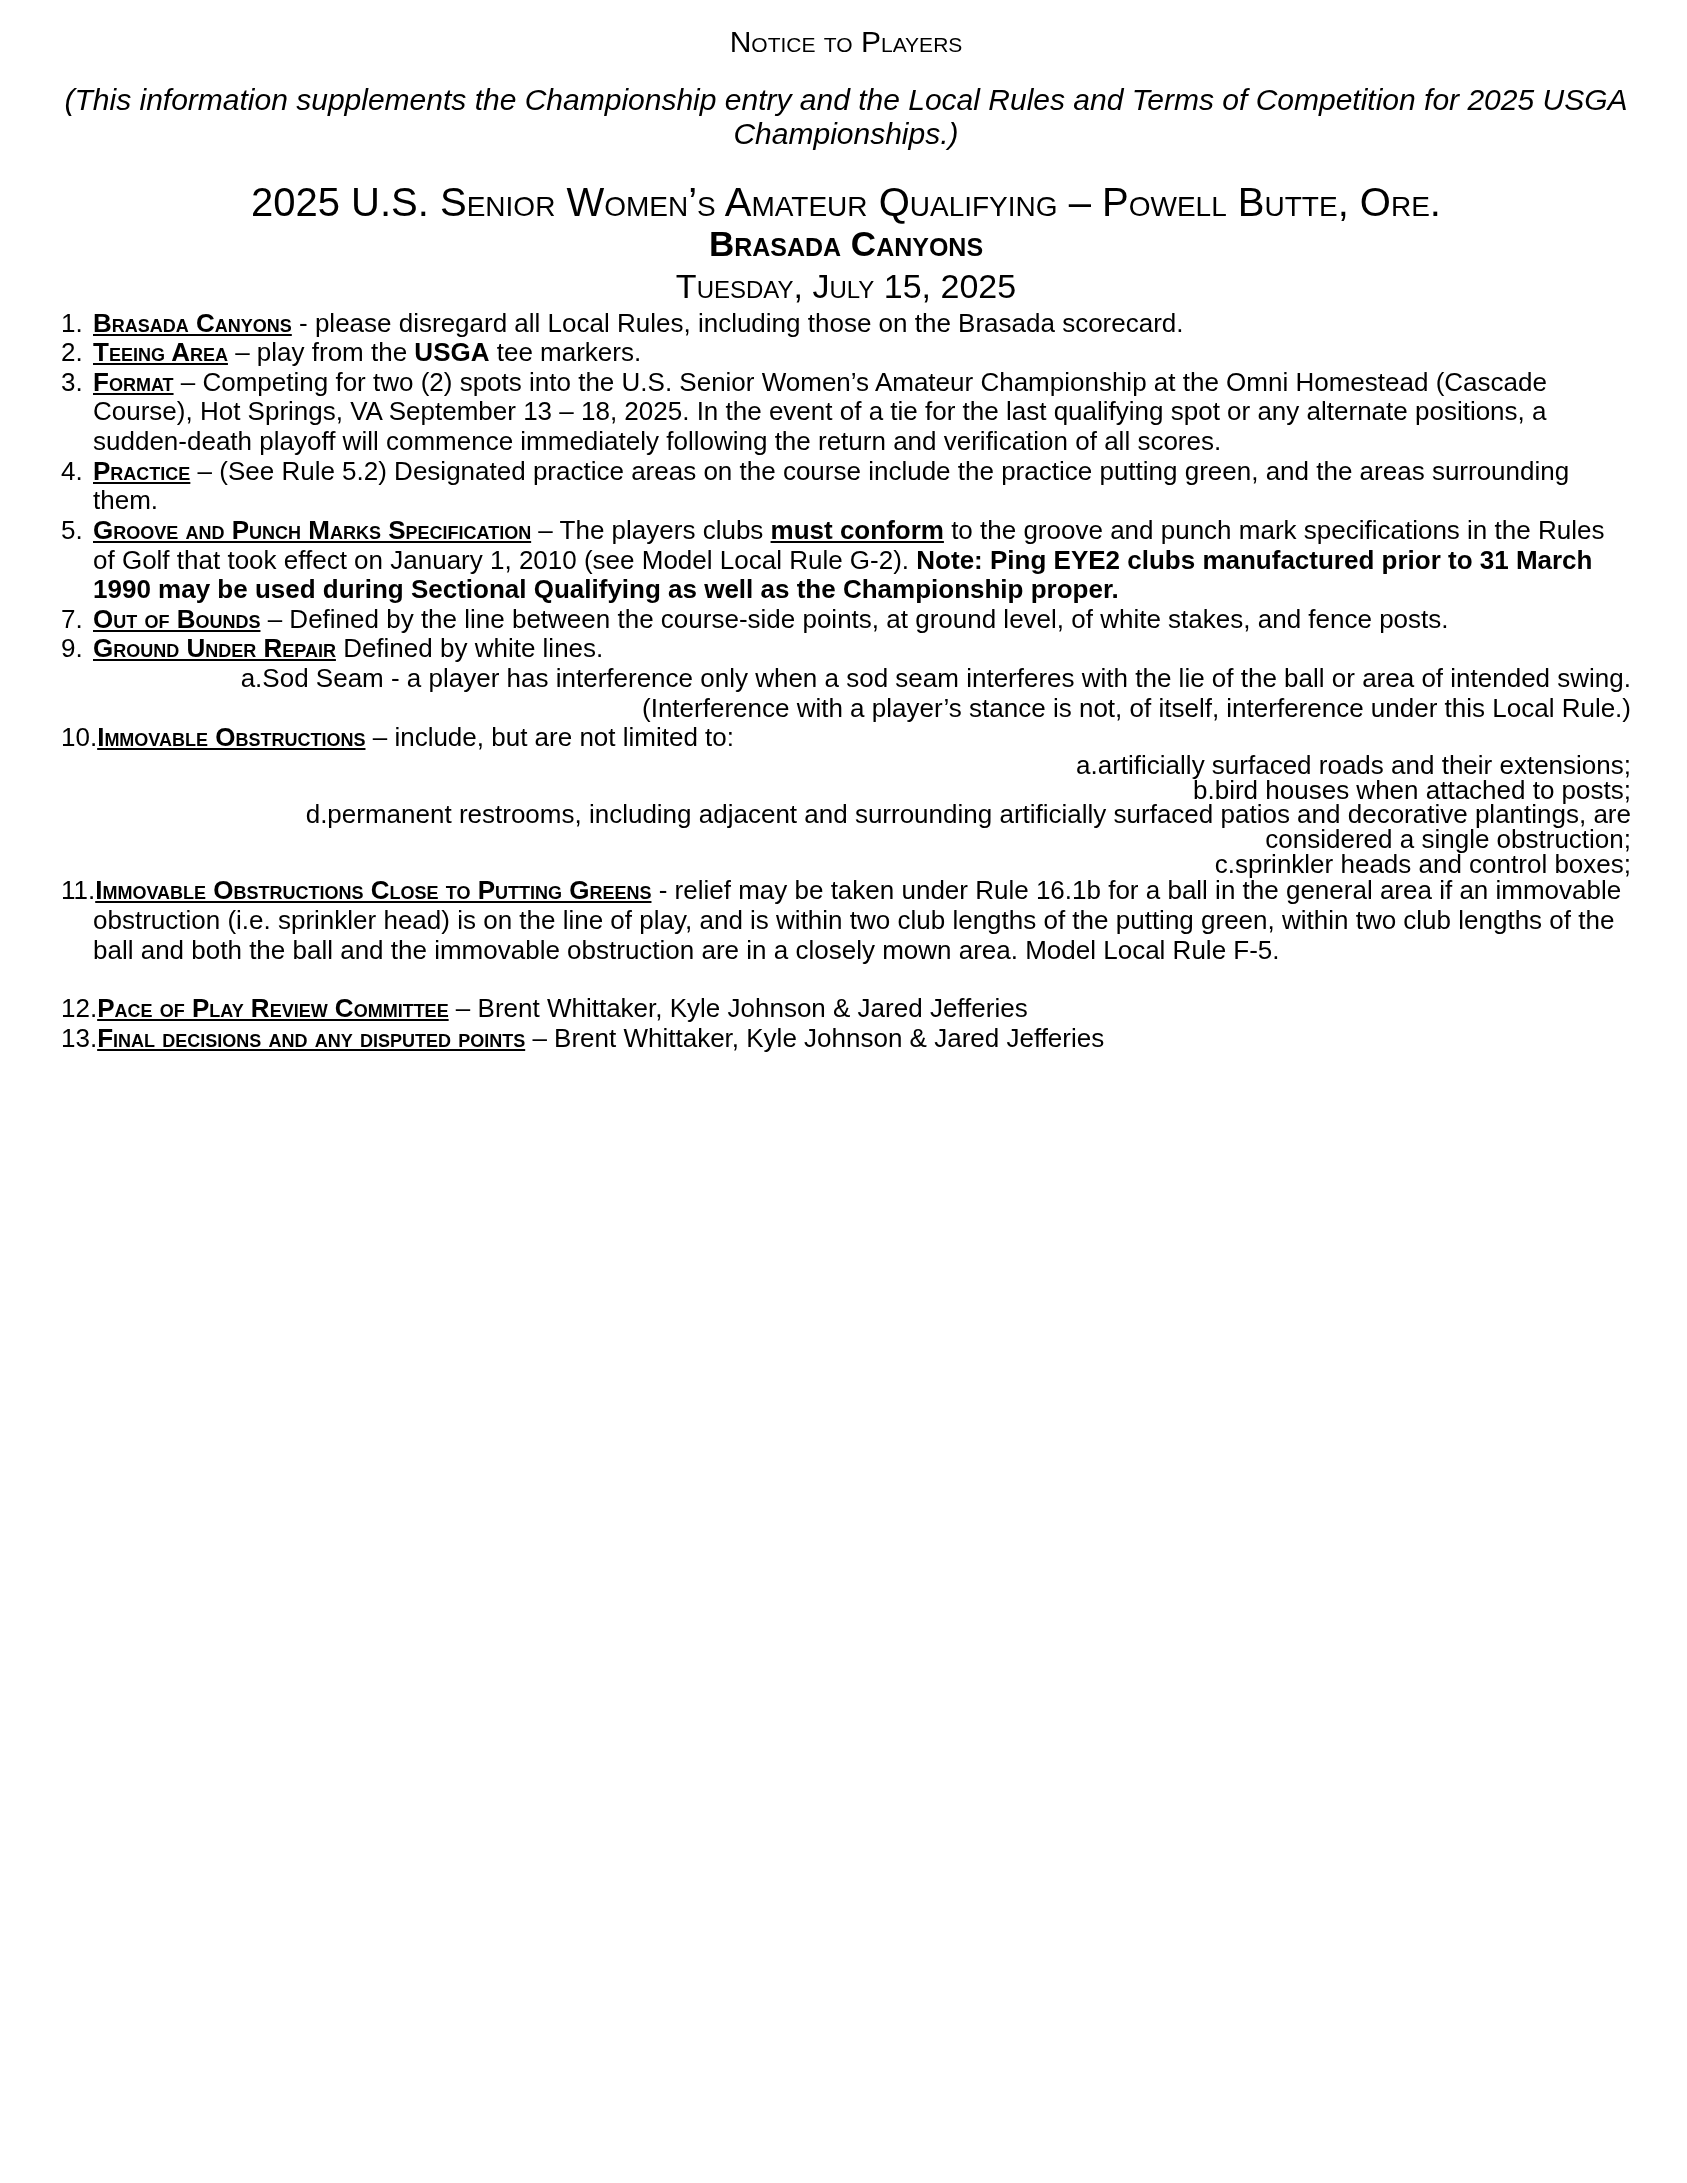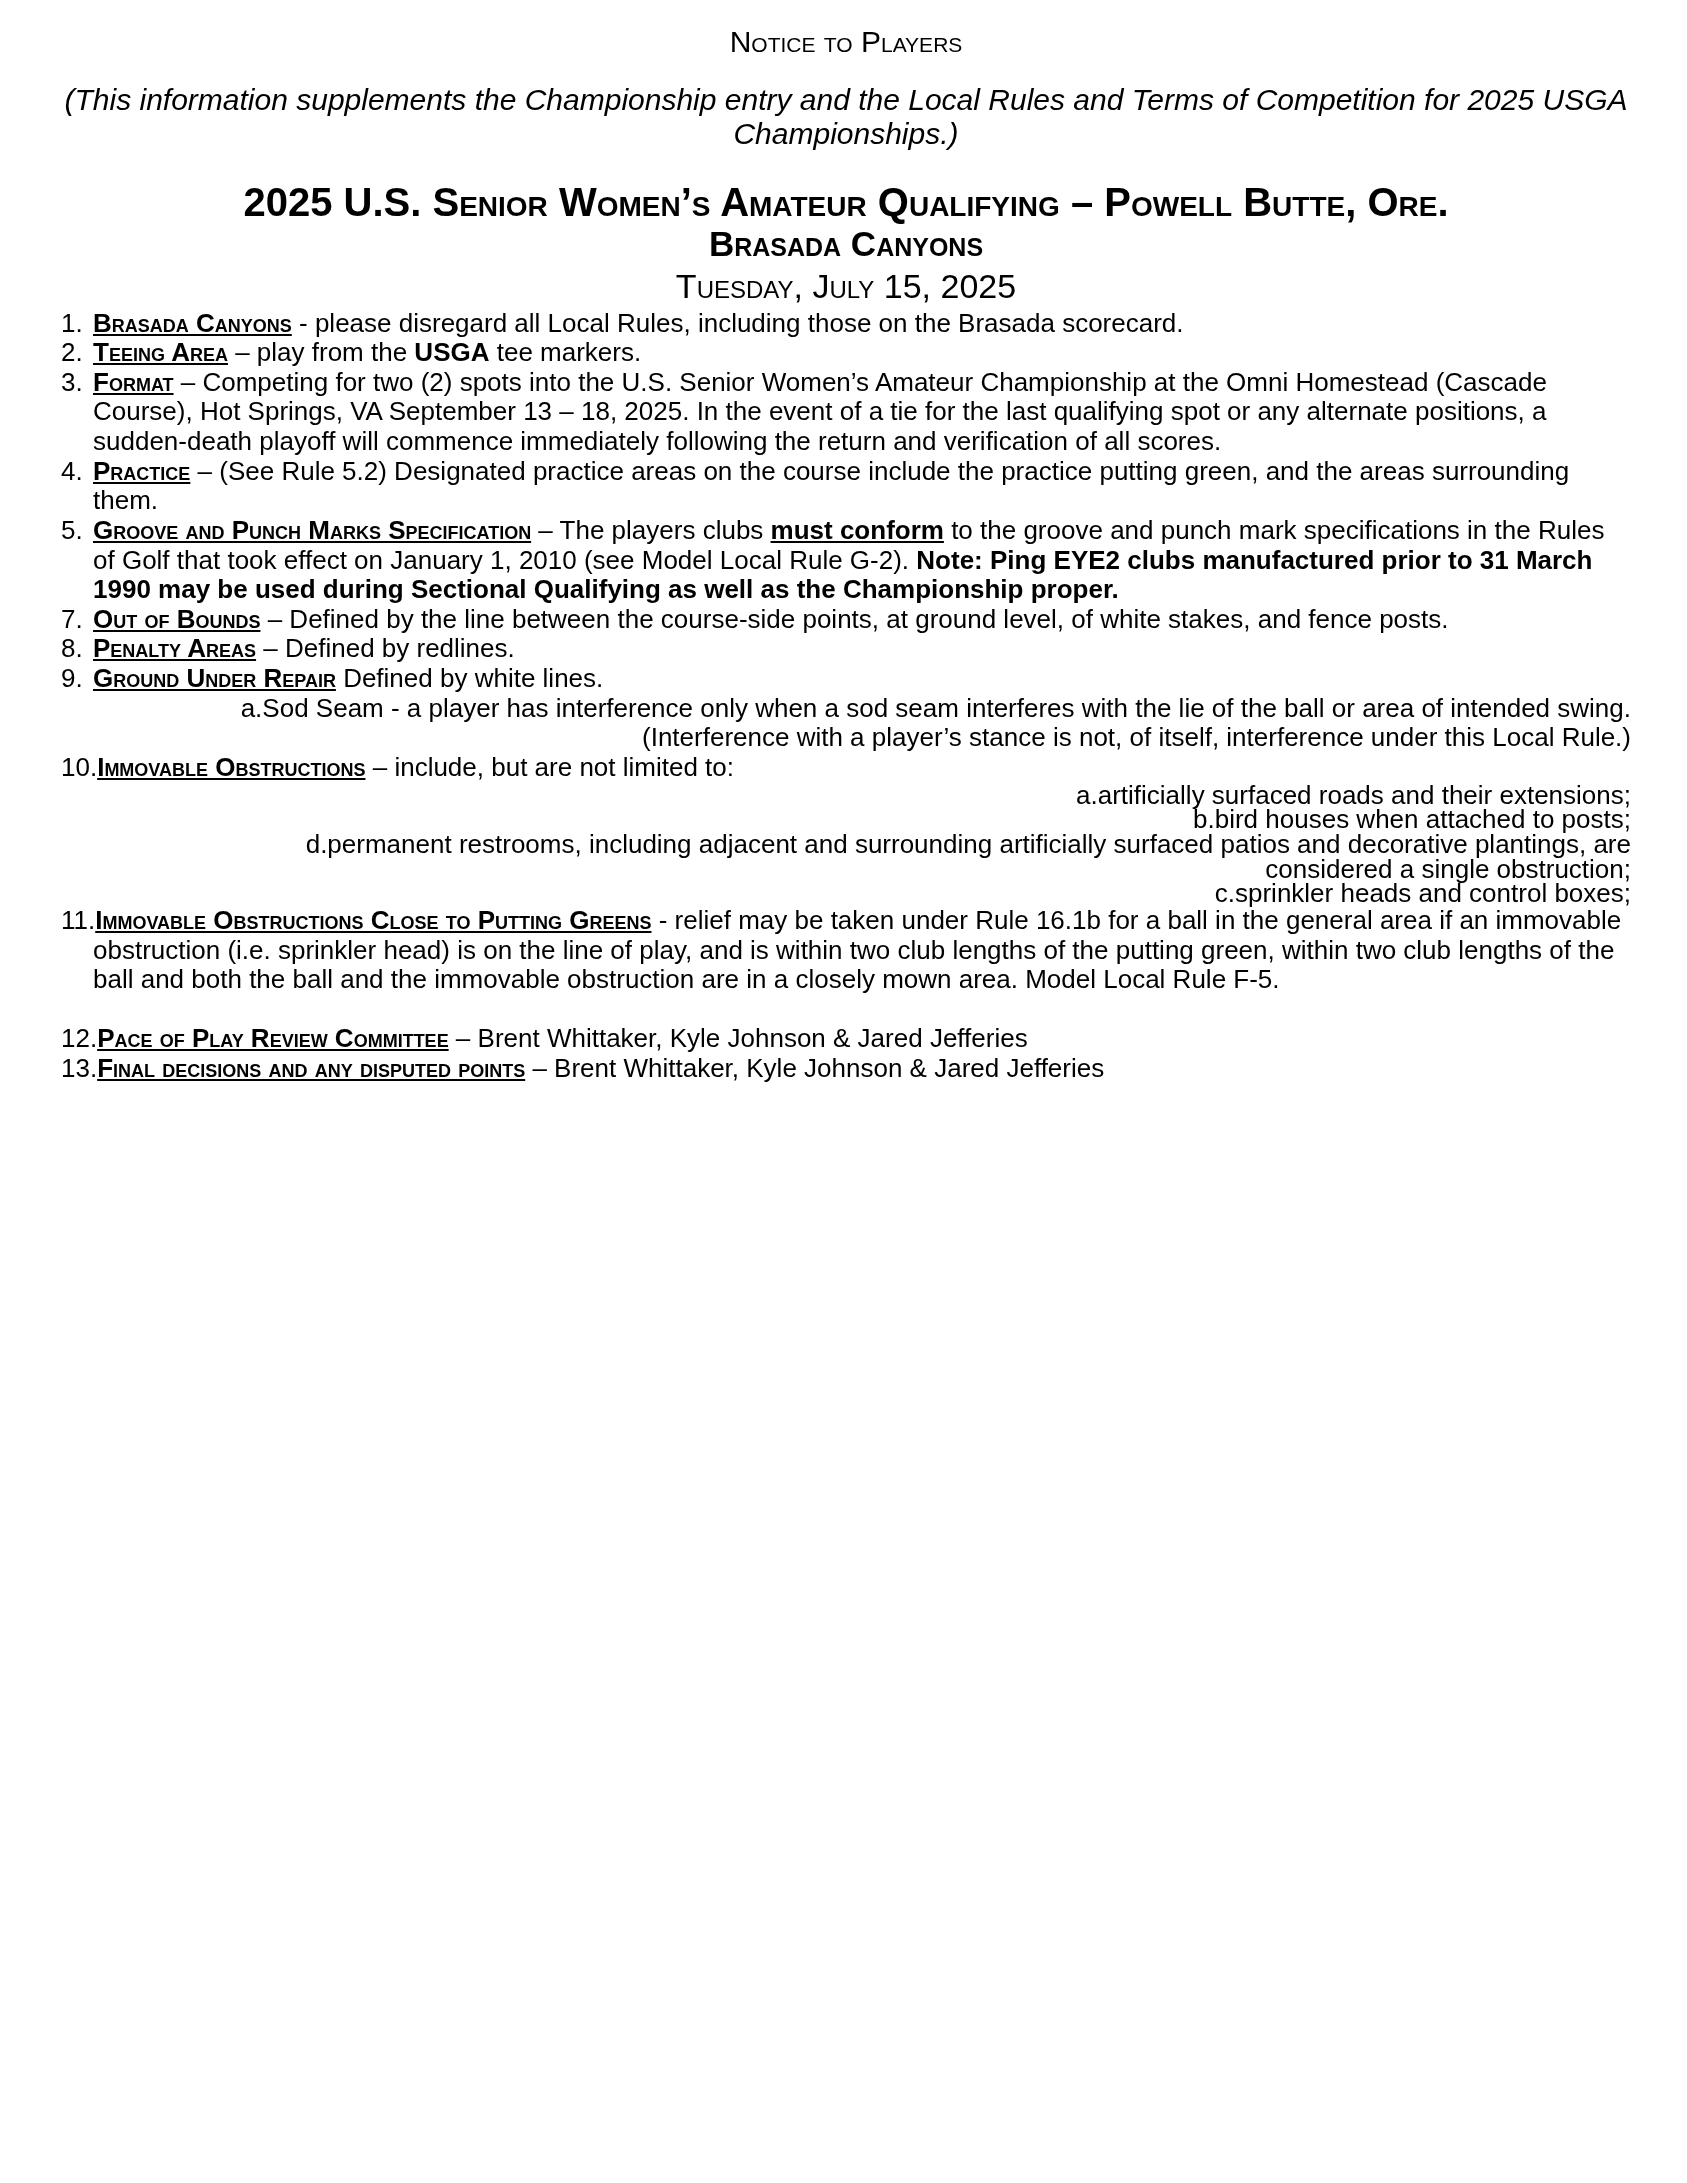--- a/index.html
+++ b/index.html
@@ -20,21 +20,21 @@
     font-variant: small-caps;
     margin-bottom: 23.6px;
   }
   .note {
     font-style: italic;
     font-size: 30px;
     margin-bottom: 29px;
   }
   .title1 {
     font-size: 40px;
-    font-weight: bold;
+    font-weight: normal;
     font-variant: small-caps;
     line-height: 1.12;
   }
   .title2 {
     font-size: 35px;
     font-weight: bold;
     font-variant: small-caps;
     line-height: 1.1;
   }
   .date {
@@ -93,21 +93,20 @@
 
   <div class="li"><span class="num">3.</span><span class="hd">Format</span><span> – Competing for two (2) spots into the U.S. Senior Women’s Amateur Championship at the Omni Homestead (Cascade Course), Hot Springs, VA September 13 – 18, 2025. In the event of a tie for the last qualifying spot or any alternate positions, a sudden-death playoff will commence immediately following the return and verification of all scores.</span></div>
 
   <div class="li"><span class="num">4.</span><span class="hd">Practice</span><span> – (See Rule 5.2) Designated practice areas on the course include the practice putting green, and the areas surrounding them.</span></div>
 
   <div class="li"><span class="num">5.</span><span class="hd">Groove and Punch Marks Specification</span><span> – The players clubs </span><span class="bu">must conform</span><span> to the groove and punch mark specifications in the Rules of Golf that took effect on January 1, 2010 (see Model Local Rule G-2).  </span><span class="bold">Note: Ping EYE2 clubs manufactured prior to 31 March 1990 may be used during Sectional Qualifying as well as the Championship proper.</span></div>
 
 
   <div class="li"><span class="num">7.</span><span class="hd">Out of Bounds</span><span> – Defined by the line between the course-side points, at ground level, of white stakes, and fence posts.</span></div>
 
-  <div class="li"><span class="num">8.</span><span class="hd">Penalty Areas</span><span> – Defined by redlines.</span></div>
 
   <div class="li"><span class="num">9.</span><span class="hd">Ground Under Repair</span><span> Defined by white lines.</span>
     <div class="sub"><span class="letter">a.</span><span>Sod Seam - a player has interference only when a sod seam interferes with the lie of the ball or area of intended swing. (Interference with a player’s stance is not, of itself, interference under this Local Rule.)</span></div>
   </div>
 
   <div class="li"><span class="num">10.</span><span class="hd">Immovable Obstructions</span><span> – include, but are not limited to:</span>
     <div class="sub tight"><span class="letter">a.</span><span>artificially surfaced roads and their extensions;</span></div>
     <div class="sub tight"><span class="letter">b.</span><span>bird houses when attached to posts;</span></div>
     <div class="sub tight"><span class="letter">d.</span><span>permanent restrooms, including adjacent and surrounding artificially surfaced patios and decorative plantings, are considered a single obstruction;</span></div>
     <div class="sub tight"><span class="letter">c.</span><span>sprinkler heads and control boxes;</span></div>

